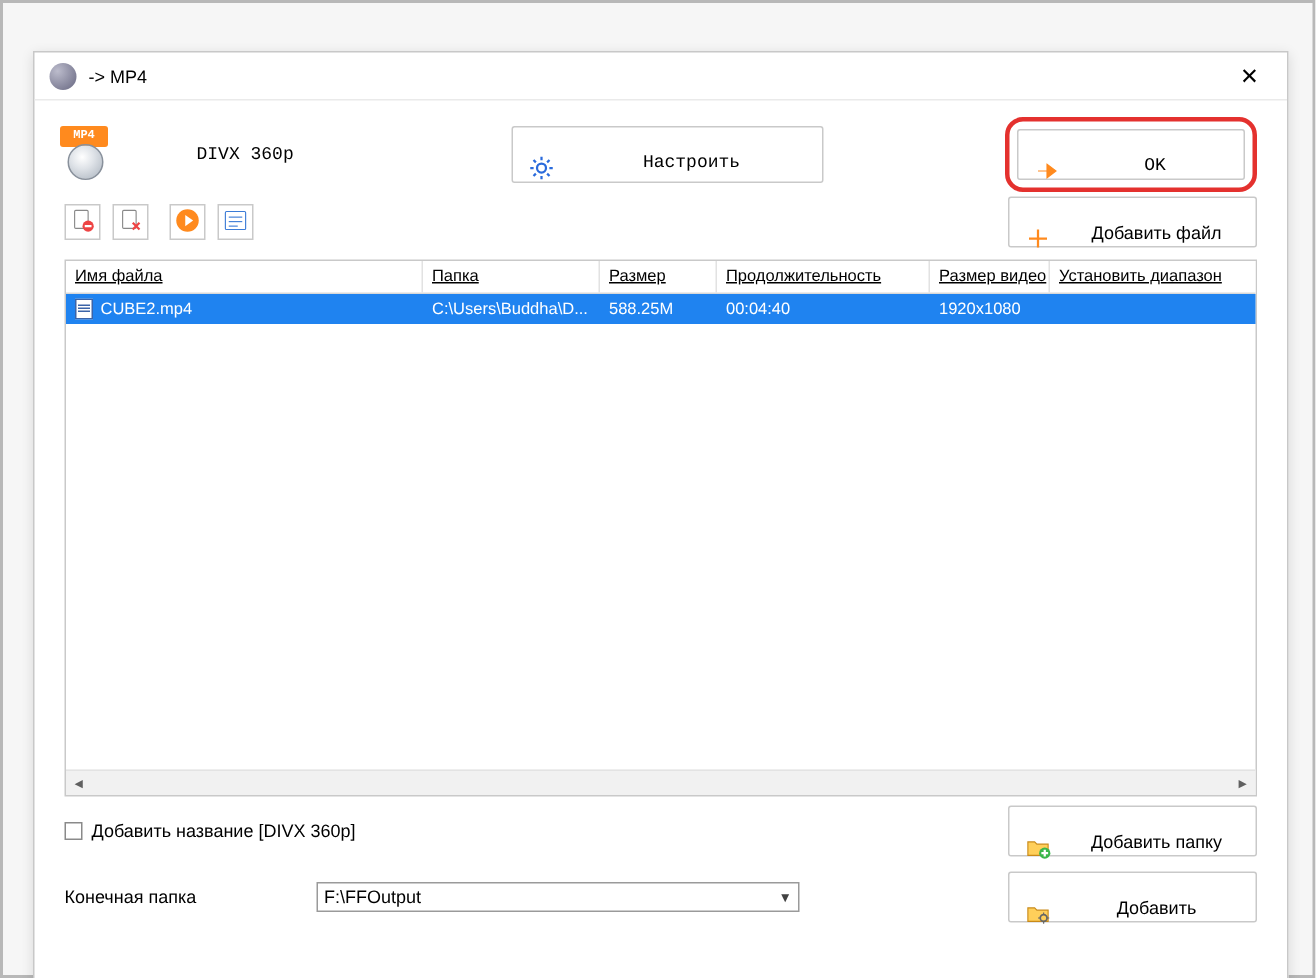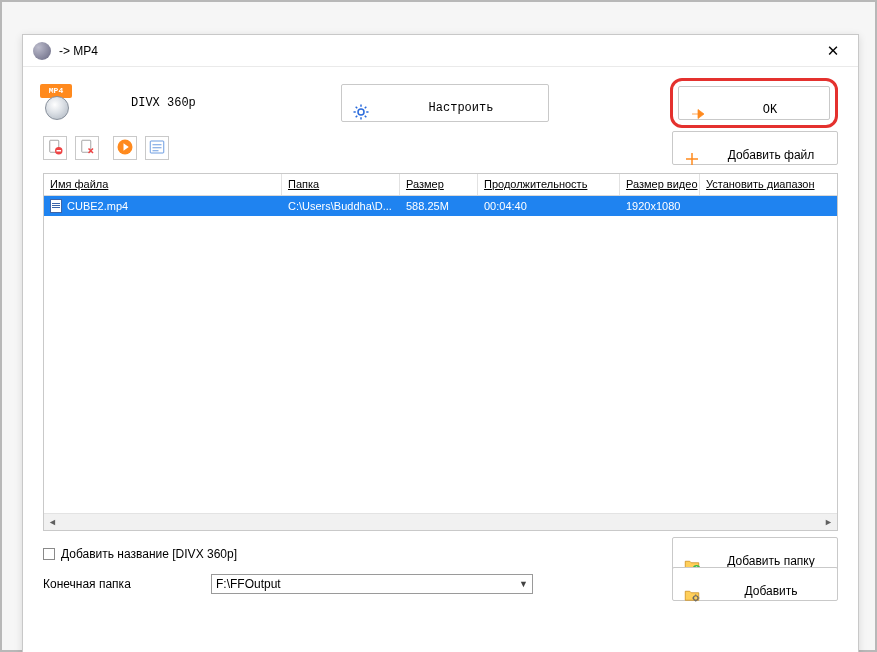--- a/index.html
+++ b/index.html
@@ -182,20 +182,21 @@
     background: #fff;
     margin-right: 6px;
     display: inline-block;
     vertical-align: middle;
   }
   .row3 .btn-addfolder { margin-left: auto; height: 30px; }
 
   .row4 {
     display: flex;
     align-items: center;
+    margin-top: 14px;
     height: 30px;
   }
   .outlabel { width: 168px; font-size: 12px; }
   .combo {
     border: 1px solid #9a9a9a;
     background: #fff;
     height: 20px;
     width: 322px;
     display: flex;
     align-items: center;

